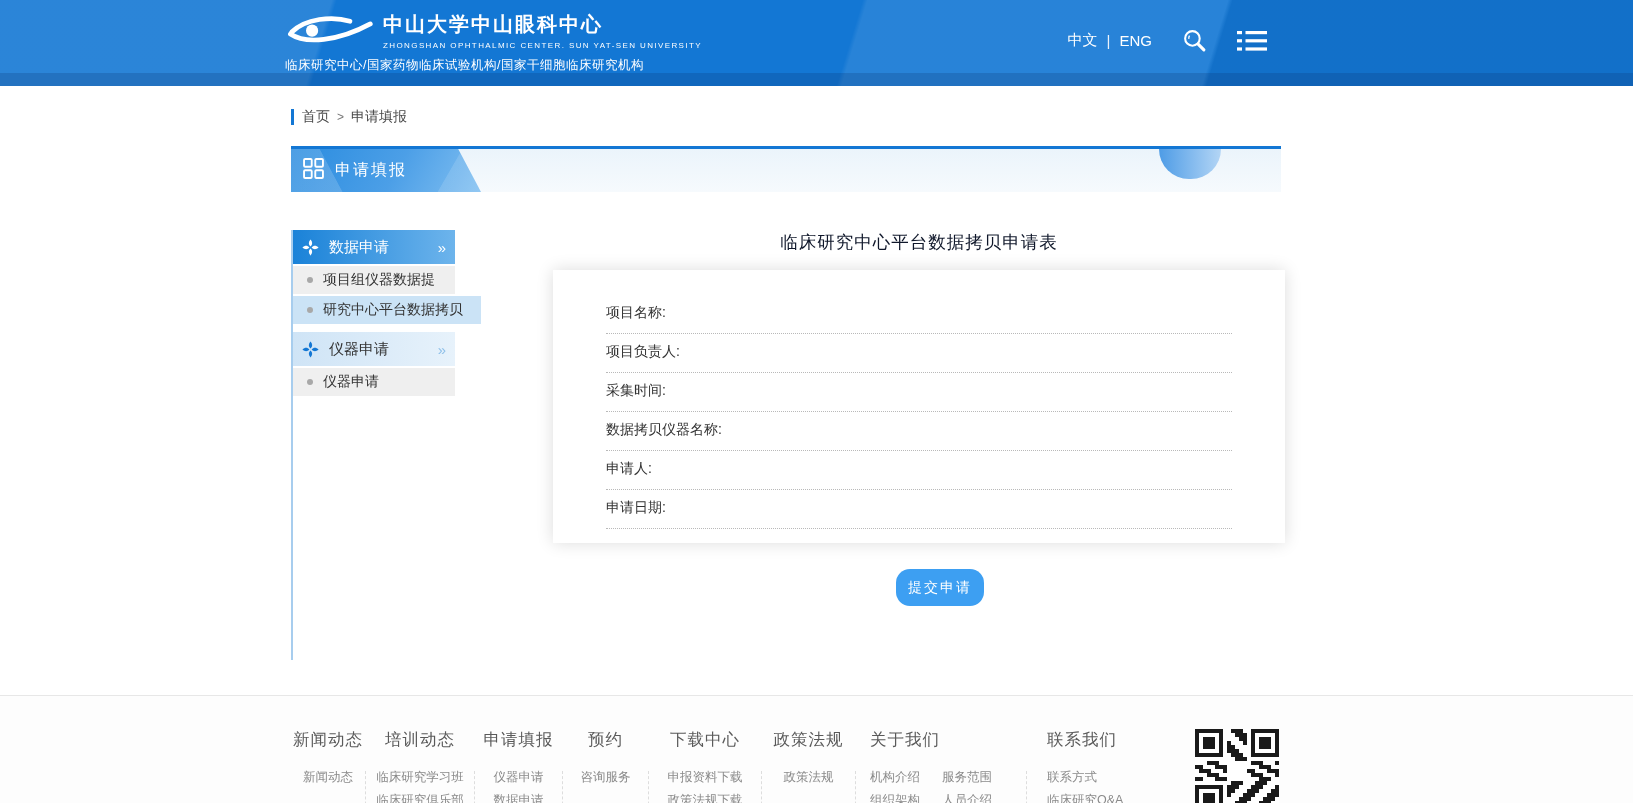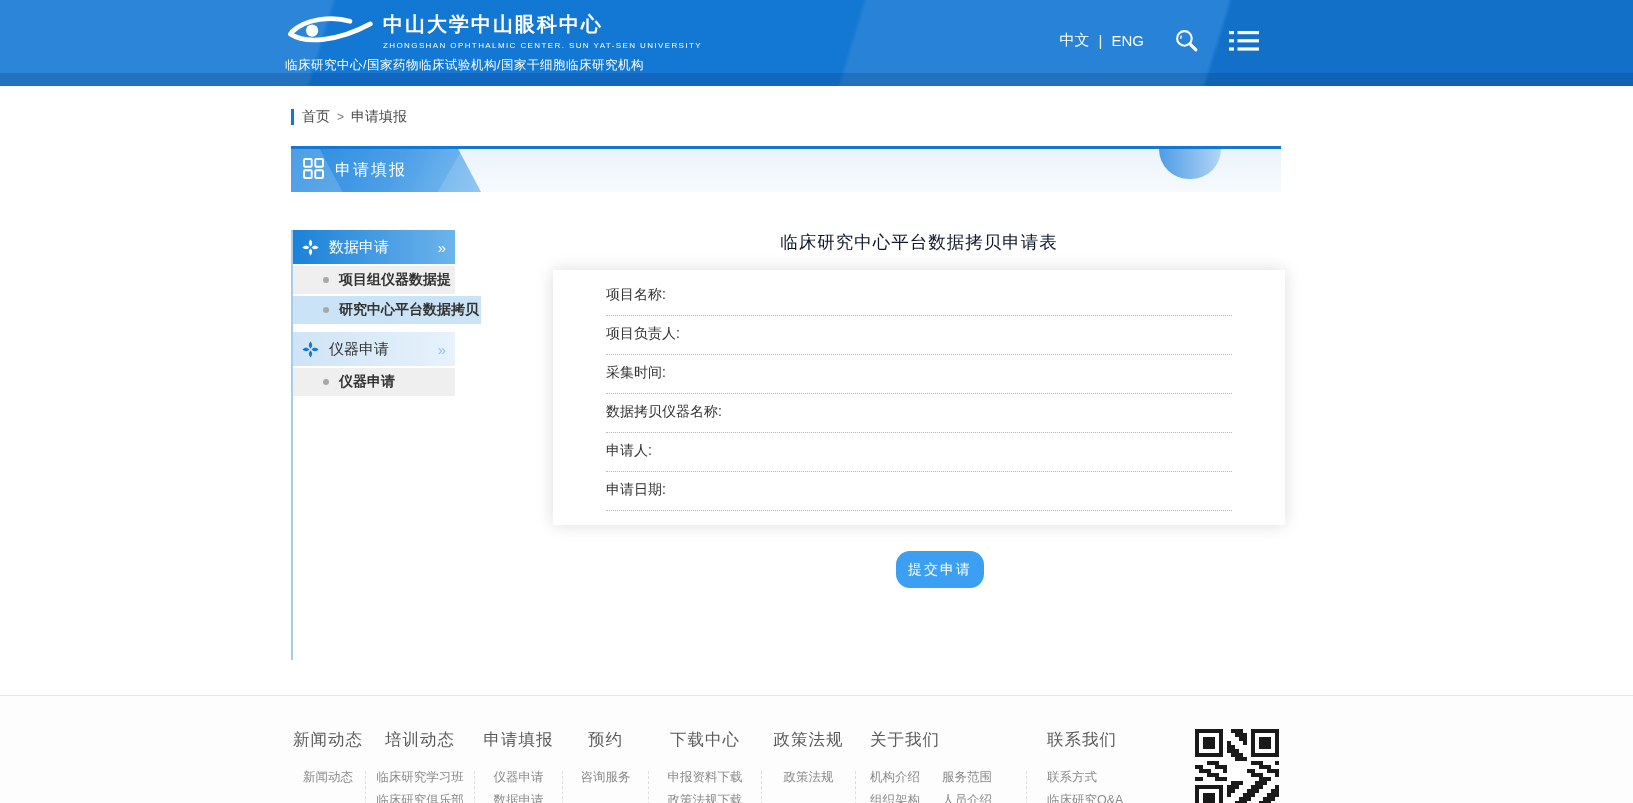--- a/index.html
+++ b/index.html
@@ -13,21 +13,21 @@
                 rgba(255,255,255,0) 52%, rgba(255,255,255,.09) 52.3%, rgba(255,255,255,.09) 74%,
                 rgba(0,30,70,.08) 74.3%); }
   .header::after { content:""; position:absolute; left:0; right:0; bottom:0; height:13px;
      background:rgba(8,52,110,.22); }
   .hwrap { position:relative; margin-left:285px; width:996px; height:100%; z-index:2; }
   .logo-row { display:flex; align-items:flex-start; padding-top:9px; }
   .eye { margin-right:10px; margin-top:3px; }
   .logo-title { font-size:20px; font-weight:bold; letter-spacing:2px; line-height:30px; }
   .logo-sub { font-size:8px; letter-spacing:1.4px; margin-top:2px; white-space:nowrap; }
   .tagline { font-size:12.5px; margin-top:5px; letter-spacing:.5px; }
-  .hctrl { position:absolute; right:22px; top:28px; display:flex; align-items:center; font-size:15px; }
+  .hctrl { position:absolute; right:14px; top:28px; display:flex; align-items:center; font-size:15px; }
   .hctrl .lang { cursor:pointer; }
   .hctrl .ldiv { margin:0 9px; opacity:.9; }
   .hicon { margin-left:30px; display:inline-flex; cursor:pointer; }
 
   
   .container { width:990px; margin-left:291px; }
 
   
   .crumbs { margin-top:22px; display:flex; align-items:center; font-size:14px; color:#4a4a4a; }
   .crumb-bar { width:3px; height:16px; background:#1377d4; margin-right:8px; }
@@ -50,27 +50,27 @@
   .content { display:flex; margin-top:38px; min-height:430px; }
   .sidebar { flex:0 0 164px; border-left:2px solid #a7cdee; }
   .snav-item { display:flex; align-items:center; width:162px; height:34px; margin-bottom:2px;
        padding:0 9px; cursor:pointer; white-space:nowrap; font-size:15px; }
   .snav-item .petal { margin-right:10px; flex:0 0 auto; }
   .snav-item .chev { margin-left:auto; font-size:15px; }
   .snav-1 { background:linear-gradient(90deg,#1a82d8,#6db4ec); color:#fff; }
   .snav-2 { background:linear-gradient(90deg,#cfe4f6,#e7f2fb); color:#333; margin-top:8px; }
   .snav-2 .chev { color:#8fc0e9; }
   .sub-item { display:flex; align-items:center; width:162px; height:28px; margin-bottom:2px;
-       padding-left:30px; background:#efefef; color:#333; font-size:14px; cursor:pointer; white-space:nowrap;font-weight:bold; }
+       padding-left:14px; background:#efefef; color:#333; font-size:14px; cursor:pointer; white-space:nowrap; }
   .sub-item .dot { width:6px; height:6px; border-radius:50%; background:#a8a8a8; margin-right:10px; flex:0 0 auto; }
   .sub-item.sel { background:#cbe3f6; width:188px; }
 
   .main { flex:1; }
   .main-title { text-align:center; padding-left:50px; font-size:17.5px; color:#0f172a; letter-spacing:1px; }
-  .card { width:732px; margin:16px 22px 0 72px; background:#fff; padding:7px 53px 14px;
+  .card { width:732px; margin:16px 22px 0 72px; background:#fff; padding:25px 53px 14px;
           box-shadow:0 0 16px rgba(0,0,0,.14); }
   .field { display:flex; align-items:baseline; border-bottom:1px dotted #b9b9b9; padding:9px 0 11px; }
   .field label { font-size:14px; color:#333; white-space:nowrap; }
   .field input { flex:1; border:none; outline:none; background:transparent; font-size:14px;
                  color:#333; margin-left:6px; font-family:inherit; }
   .submit { display:block; margin:26px 22px 0 auto; margin-right:323px; width:88px; height:37px;
       border:none; border-radius:14px; background:#3d9ff2; color:#fff; font-size:14px;
       letter-spacing:2px; cursor:pointer; font-family:inherit; }
 
   

